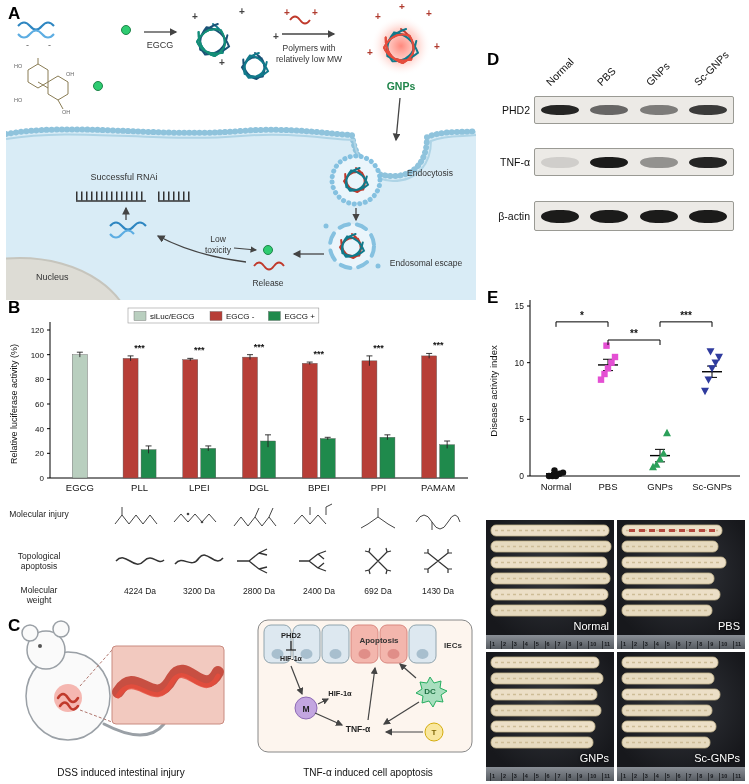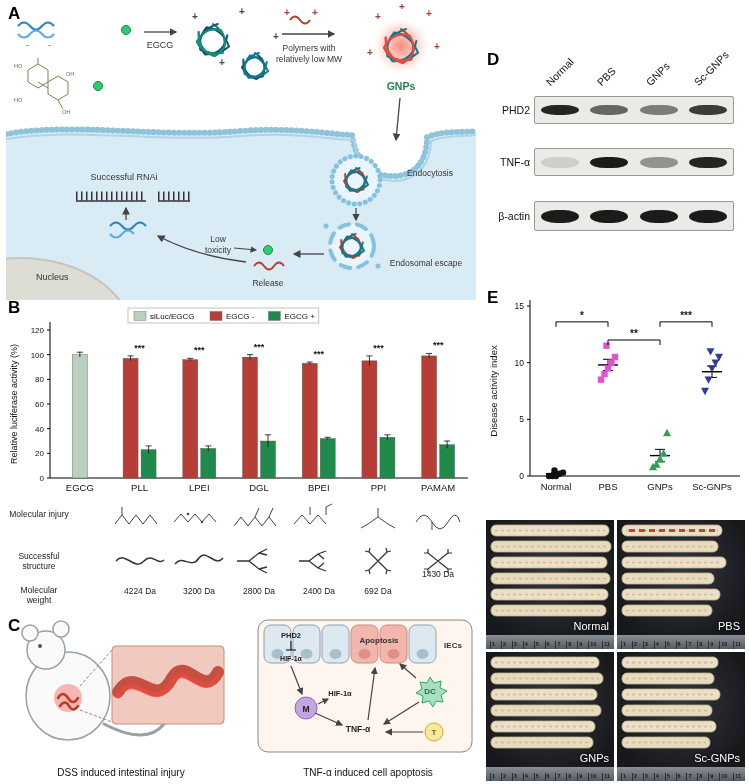--- a/index.html
+++ b/index.html
@@ -218,21 +218,21 @@
         <text x="144" y="13" font-size="8" fill="#111">siLuc/EGCG</text>
         <rect x="204" y="5.5" width="12" height="9" fill="#b73e37" stroke="#666" stroke-width="0.4"></rect>
         <text x="220" y="13" font-size="8" fill="#111">EGCG -</text>
         <rect x="262.4" y="5.5" width="12" height="9" fill="#1f8a4c" stroke="#666" stroke-width="0.4"></rect>
         <text x="278.4" y="13" font-size="8" fill="#111">EGCG +</text>
         <rect x="122" y="2" width="190.79999999999995" height="15" fill="none" stroke="#999" stroke-width="0.6"></rect>
         <text x="11" y="98" font-size="9" text-anchor="middle" fill="#111" transform="rotate(-90 11 98)">Relative luciferase activity (%)</text>
       </svg>
 
     <div class="mol-label" style="top:212px">Molecular injury</div>
-    <div class="mol-label" style="top:254px">Successful structure</div>
+    <div class="mol-label" style="top:254px">Topological apoptosis</div>
     <div class="mol-label" style="top:288px">Molecular weight</div>
 
     <div class="mol-col" style="left:106px;top:204px">
         <svg width="56" height="34">
           <path d="M3,22 l7,-9 7,9 7,-9 7,9 7,-9 7,9 M10,13 l0,-8" fill="none" stroke="#444" stroke-width="1"></path>
         </svg>
       </div>
     <div class="mol-col" style="left:165px;top:204px">
         <svg width="56" height="34">
           <path d="M3,20 l7,-8 7,8 7,-8 7,8 7,-8 7,8" fill="none" stroke="#444" stroke-width="1"></path>
@@ -290,21 +290,21 @@
         <svg width="56" height="30">
           <path d="M28,15 l-10,-8 M28,15 l10,-8 M28,15 l-10,8 M28,15 l10,8 M18,7 l-4,0 M18,7 l0,-4 M38,7 l4,0 M38,7 l0,-4 M18,23 l-4,0 M18,23 l0,4 M38,23 l4,0 M38,23 l0,4" fill="none" stroke="#333" stroke-width="1.2"></path>
         </svg>
       </div>
 
     <div class="mol-weight" style="left:106px;top:288px">4224 Da</div>
     <div class="mol-weight" style="left:165px;top:288px">3200 Da</div>
     <div class="mol-weight" style="left:225px;top:288px">2800 Da</div>
     <div class="mol-weight" style="left:285px;top:288px">2400 Da</div>
     <div class="mol-weight" style="left:344px;top:288px">692 Da</div>
-    <div class="mol-weight" style="left:404px;top:271px">1430 Da</div>
+    <div class="mol-weight" style="left:404px;top:288px">1430 Da</div>
   </div>
 
   <div class="abs" style="left:6px;top:616px;width:474px;height:168px">
     <svg width="474" height="168" viewBox="0 0 474 168">
       <g>
         <ellipse cx="62" cy="80" rx="42" ry="44" fill="#fafafa" stroke="#9aa0a6" stroke-width="1.5"></ellipse>
         <circle cx="40" cy="34" r="19" fill="#fafafa" stroke="#9aa0a6" stroke-width="1.5"></circle>
         <circle cx="24" cy="17" r="8" fill="#fafafa" stroke="#9aa0a6" stroke-width="1.5"></circle>
         <circle cx="55" cy="13" r="8" fill="#fafafa" stroke="#9aa0a6" stroke-width="1.5"></circle>
         <circle cx="34" cy="30" r="2" fill="#555"></circle>

